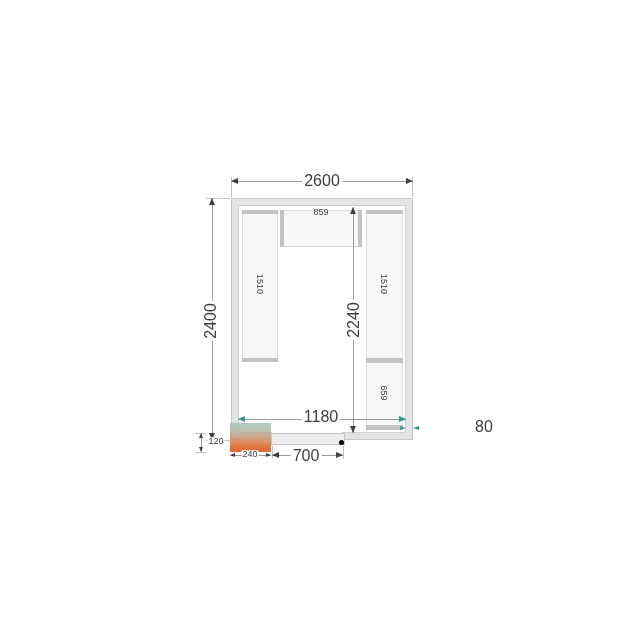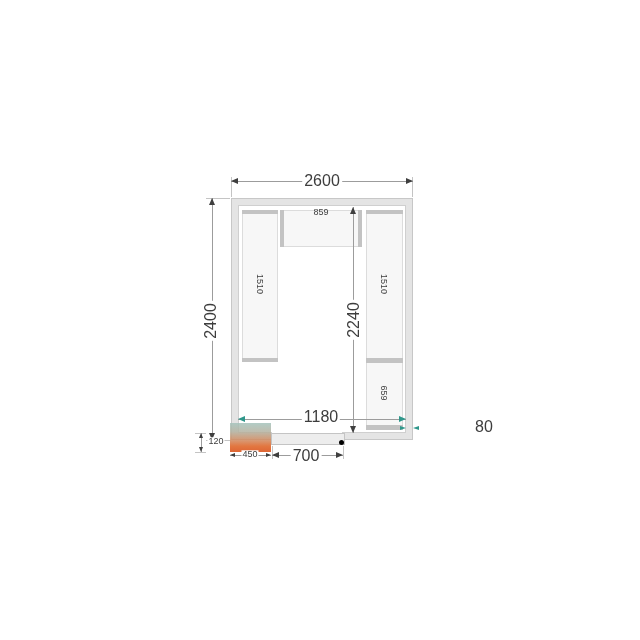--- a/index.html
+++ b/index.html
@@ -160,16 +160,16 @@
   <div class="abs arr arr-r sm" id="arr450-r"></div>
   <div class="abs arr arr-u sm" id="arr150-u"></div>
   <div class="abs arr arr-d sm" id="arr150-d"></div>
 
   <div class="abs dim-label" id="label-1800">2600</div>
   <div class="abs dim-label vert" id="label-2400">2400</div>
   <div class="abs dim-label vert" id="label-2240">2240</div>
   <div class="abs dim-label" id="label-1640">1180</div>
   <div class="abs dim-label" id="label-80">80</div>
   <div class="abs dim-label small" id="label-150">120</div>
-  <div class="abs dim-label small" id="label-450">450</div>
+  <div class="abs dim-label small" id="label-450">240</div>
   <div class="abs dim-label" id="label-700">700</div>
 
 </div>
 
 </body></html>

